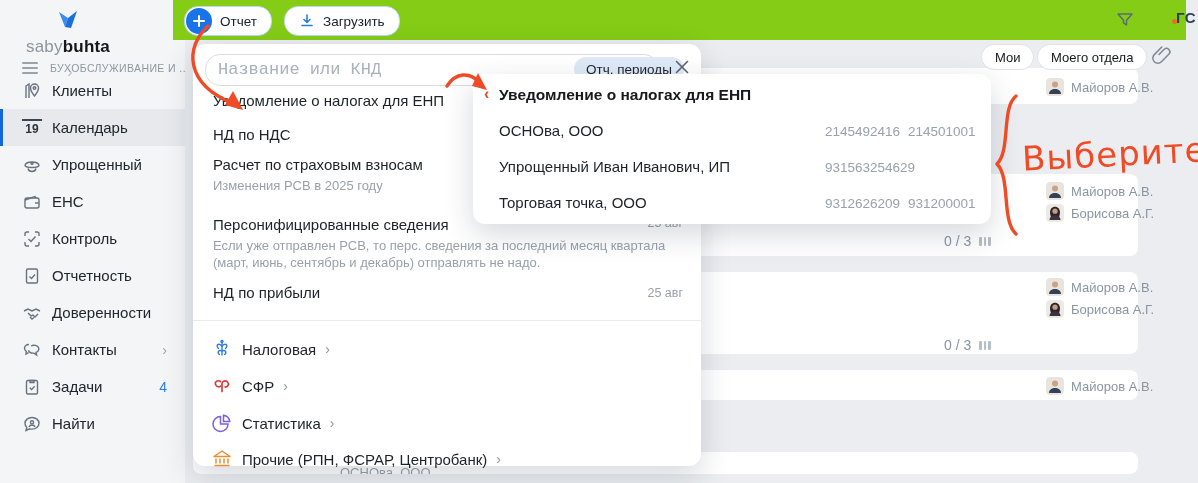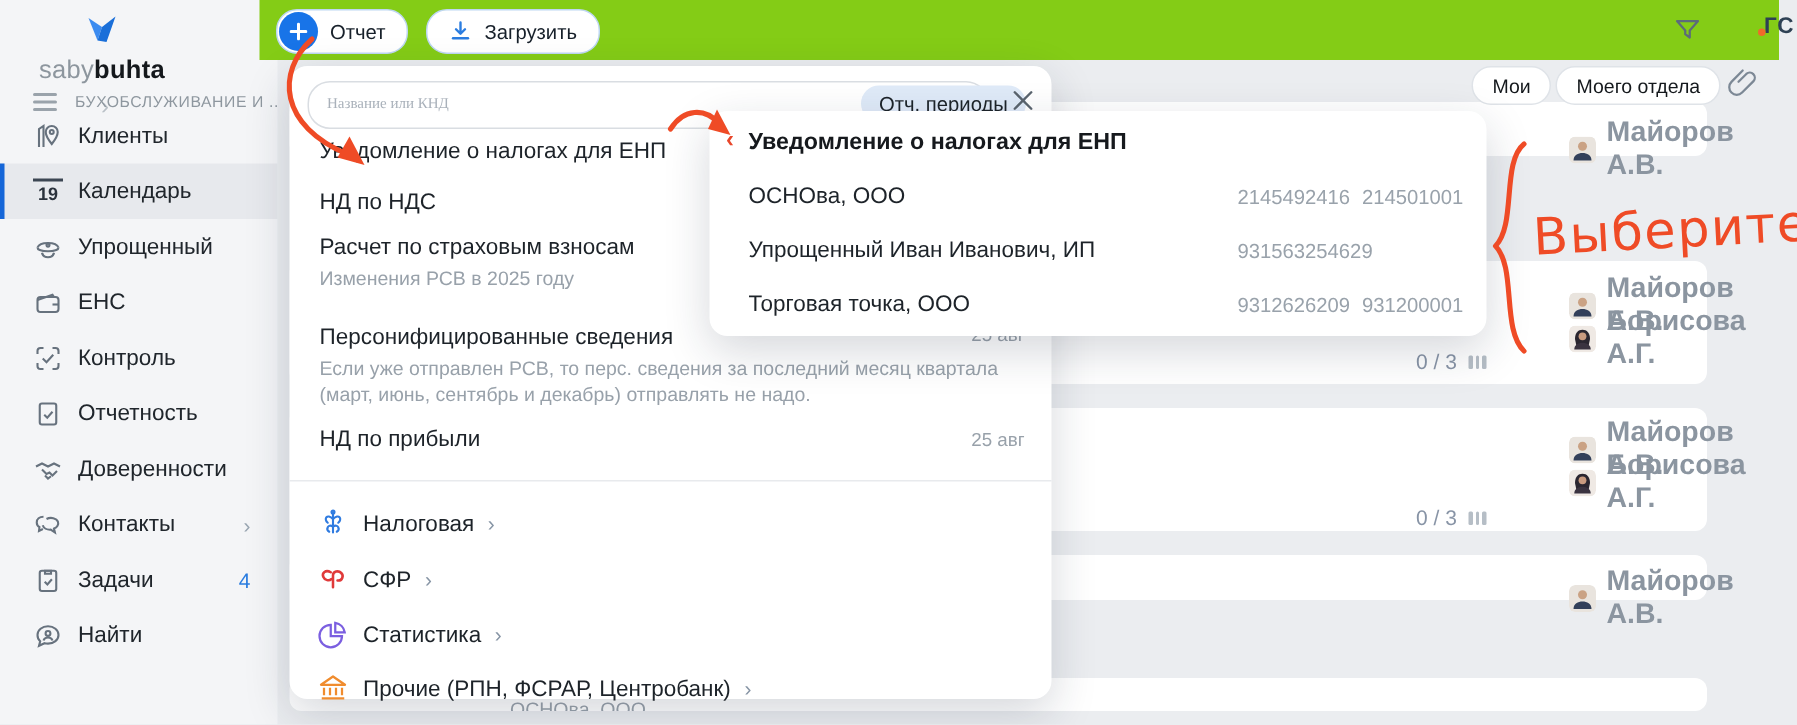--- a/index.html
+++ b/index.html
@@ -49,34 +49,34 @@
   .gs{position:absolute;left:971px;top:9px;font-size:15px;font-weight:700;color:#2e4154;letter-spacing:.5px;cursor:pointer;margin-left:32px;}
   .gs::before{content:"";position:absolute;left:-4px;bottom:2px;width:5px;height:5px;border-radius:50%;background:#f06a2a;}
 
   
   .fpill{position:absolute;height:24px;border:1px solid #dfe3e8;border-radius:13px;background:#fff;
          display:flex;align-items:center;padding:0 13px;font-size:13px;color:#14181c;cursor:pointer;white-space:nowrap;}
 
   
   .card{position:absolute;left:193px;width:945px;background:#fff;border-radius:8px;z-index:1;}
   .person-row{position:absolute;display:flex;align-items:center;gap:7px;z-index:1;}
-  .person-row .pname{font-size:19px;color:#8b95a0;font-weight:bold;}
+  .person-row .pname{font-size:13px;color:#8b95a0;}
   .person-row .av{width:18px;height:18px;border-radius:4px;overflow:hidden;flex:0 0 18px;}
   .progress-row{position:absolute;display:flex;align-items:center;gap:8px;z-index:1;}
   .progress-row .ptext{font-size:14px;color:#8894a6;}
   .bars{display:flex;align-items:flex-end;gap:2px;}
   .bars i{width:2.5px;height:9px;background:#b6bec6;border-radius:1px;}
   .partial-client{font-size:13px;color:#9aa3ac;position:absolute;left:147px;top:13px;}
 
   
   .popup{position:absolute;background:#fff;border-radius:12px;box-shadow:0 10px 30px rgba(30,40,60,.18);}
   .rp{left:193px;top:44px;width:508px;height:422px;z-index:5;}
   .rp-search{position:absolute;left:12px;top:10px;width:452px;height:30px;border:1px solid #d9dde2;border-radius:15px;}
-  .rp-search input{border:0;outline:0;background:transparent;font-size:10px;color:#0369a1;
-                   padding:0 0 0 12px;width:300px;height:28px;font-family:Liberation Serif, serif;}
+  .rp-search input{border:0;outline:0;background:transparent;font-size:17px;color:#0369a1;
+                   padding:0 0 0 12px;width:300px;height:28px;font-family:Liberation Mono, monospace;}
   .rp-search input::placeholder{color:#a9b1ba;}
   .rp-close{position:absolute;left:480px;top:14px;width:18px;height:18px;cursor:pointer;color:#5a646e;}
   .rp-title{position:absolute;left:20px;font-size:15px;color:#1d2329;cursor:pointer;white-space:nowrap;}
   .rp-sub{position:absolute;left:20px;font-size:13px;color:#98a1aa;line-height:1.3;}
   .rp-date{position:absolute;right:18px;font-size:12.5px;color:#98a1aa;}
   .rp-div{position:absolute;left:0;right:0;top:276px;height:1px;background:#e8eaed;}
   .cat{position:absolute;left:18px;display:flex;align-items:center;gap:9px;cursor:pointer;}
   .cat .cl{font-size:15px;color:#1d2329;}
   .cat .cv{font-size:14px;color:#8795a5;}
 

